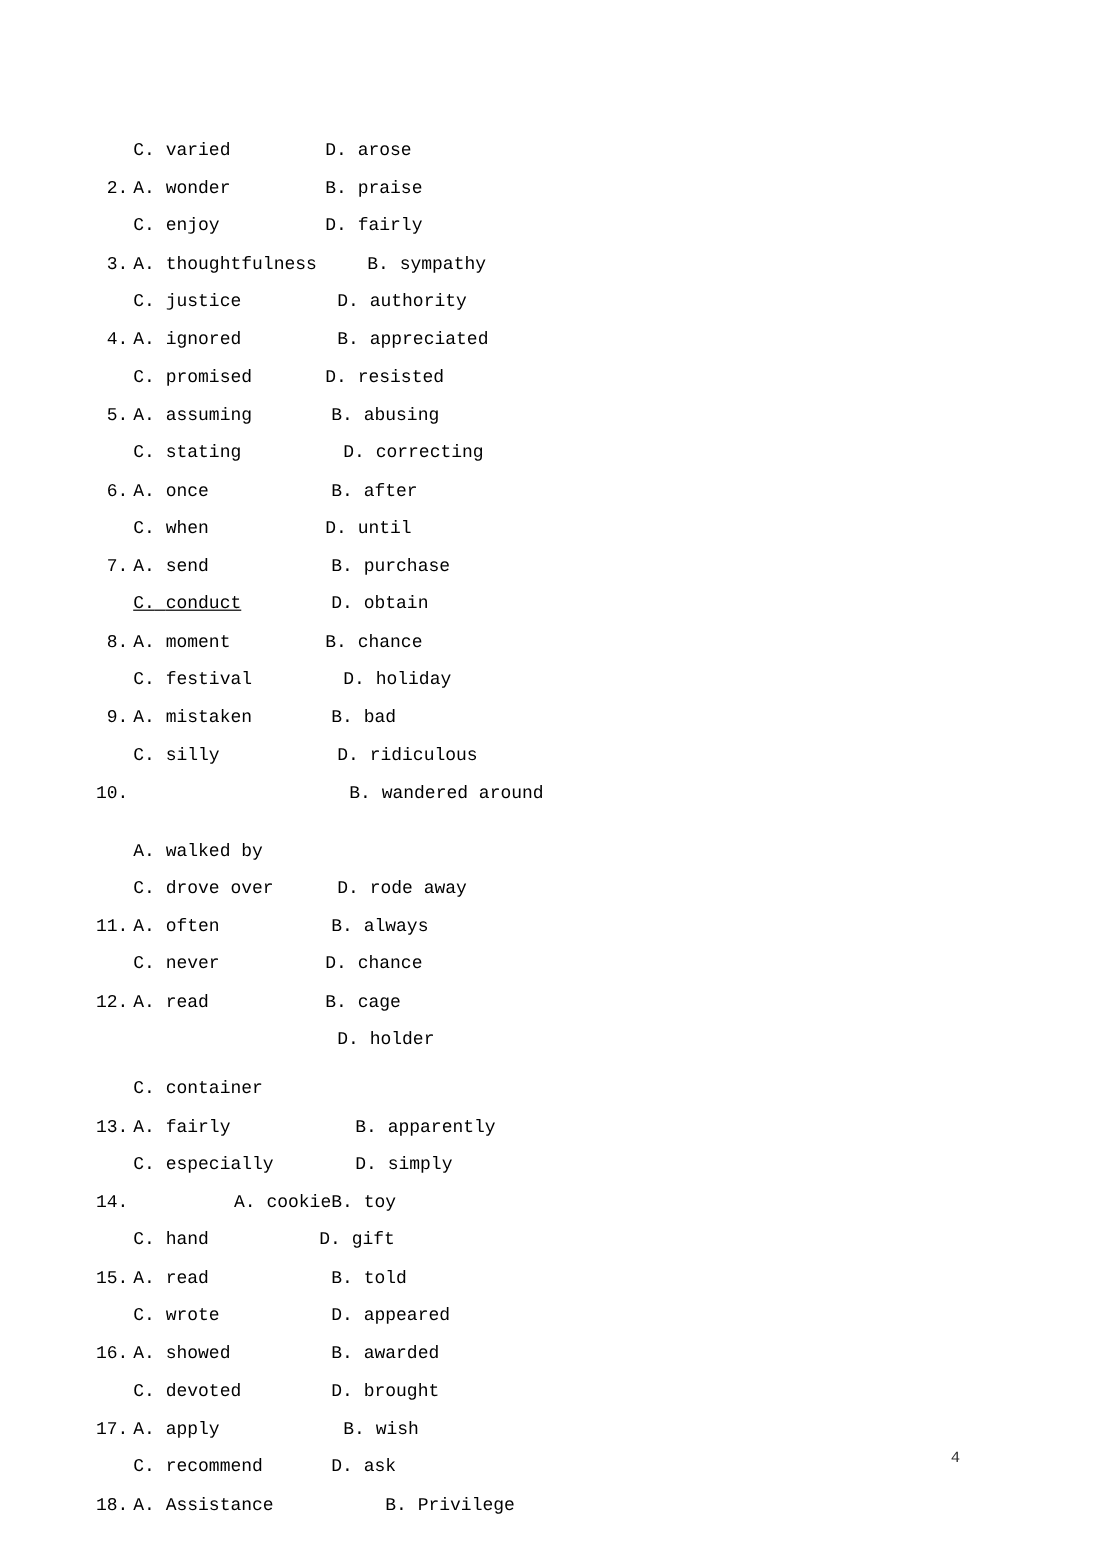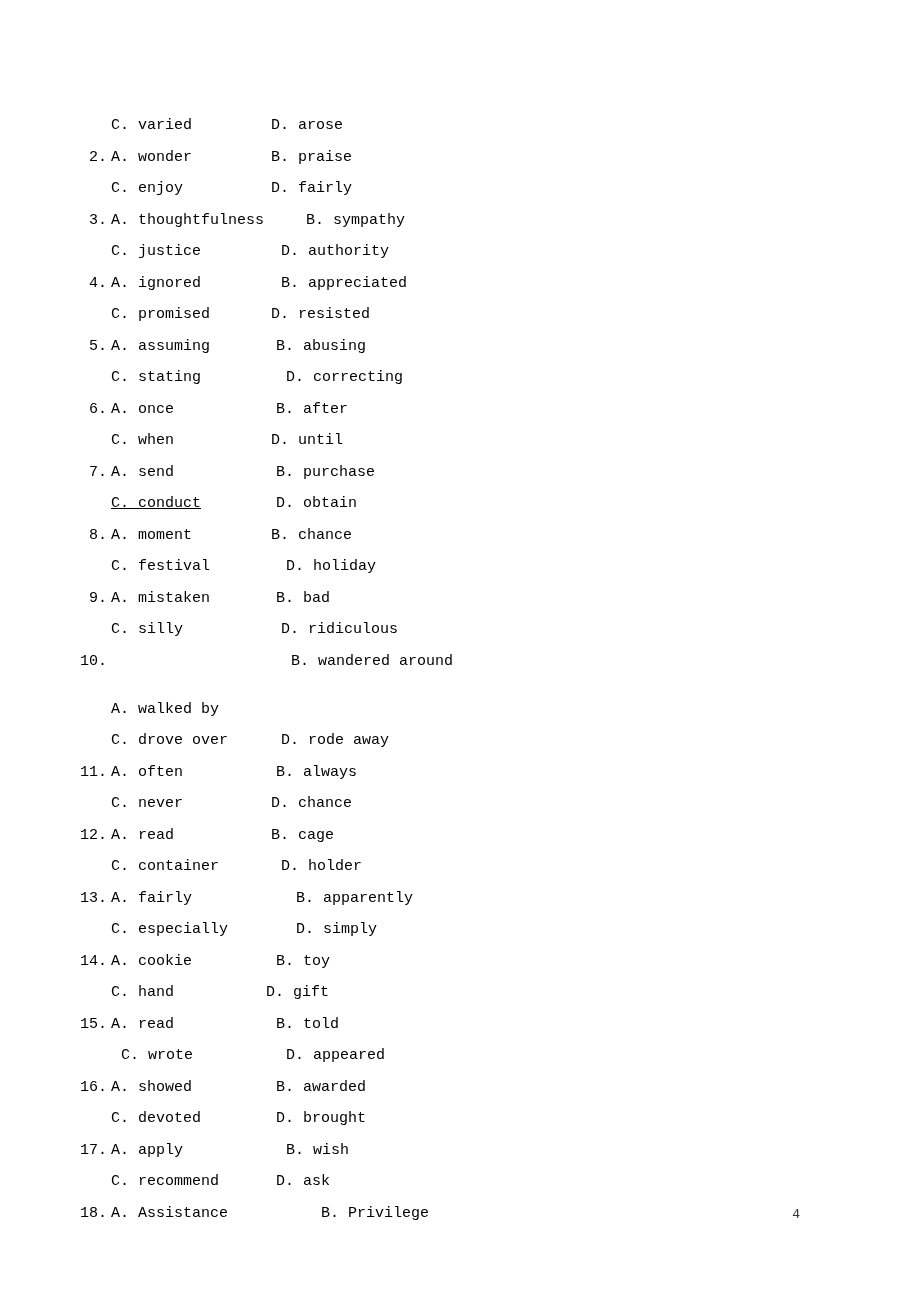--- a/index.html
+++ b/index.html
@@ -62,26 +62,26 @@
     <div class="row"><span class="num-blank"></span><span class="opt" style="width: 165px; text-decoration: underline;"><span>C.</span><span> </span><span>conduct</span></span><span class="opt"><span>D.</span><span> </span><span>obtain</span></span></div>
     <div class="row"><span class="num">8.</span><span class="opt" style="width: 160px;"><span>A.</span><span> </span><span>moment</span></span><span class="opt"><span>B.</span><span> </span><span>chance</span></span></div>
     <div class="row"><span class="num-blank"></span><span class="opt" style="width: 175px;"><span>C.</span><span> </span><span>festival</span></span><span class="opt"><span>D.</span><span> </span><span>holiday</span></span></div>
     <div class="row"><span class="num">9.</span><span class="opt" style="width: 165px;"><span>A.</span><span> </span><span>mistaken</span></span><span class="opt"><span>B.</span><span> </span><span>bad</span></span></div>
     <div class="row"><span class="num-blank"></span><span class="opt" style="width: 170px;"><span>C.</span><span> </span><span>silly</span></span><span class="opt"><span>D.</span><span> </span><span>ridiculous</span></span></div>
     <div class="row"><span class="num">10.</span><span class="opt" style="width: 180px; margin-top: 48px;"><span>A.</span><span> </span><span>walked by</span></span><span class="opt"><span>B.</span><span> </span><span>wandered around</span></span></div>
     <div class="row"><span class="num-blank"></span><span class="opt" style="width: 170px;"><span>C.</span><span> </span><span>drove over</span></span><span class="opt"><span>D.</span><span> </span><span>rode away</span></span></div>
     <div class="row"><span class="num">11.</span><span class="opt" style="width: 165px;"><span>A.</span><span> </span><span>often</span></span><span class="opt"><span>B.</span><span> </span><span>always</span></span></div>
     <div class="row"><span class="num-blank"></span><span class="opt" style="width: 160px;"><span>C.</span><span> </span><span>never</span></span><span class="opt"><span>D.</span><span> </span><span>chance</span></span></div>
     <div class="row"><span class="num">12.</span><span class="opt" style="width: 160px;"><span>A.</span><span> </span><span>read</span></span><span class="opt"><span>B.</span><span> </span><span>cage</span></span></div>
-    <div class="row"><span class="num-blank"></span><span class="opt" style="width: 170px;"><span>C.</span><span> </span><span>container</span></span><span class="opt"><span>D.</span><span> </span><span>holder</span></span></div>
+    <div class="row"><span class="num-blank"></span><span class="opt" style="width: 170px; margin-top: 41px;"><span>C.</span><span> </span><span>container</span></span><span class="opt"><span>D.</span><span> </span><span>holder</span></span></div>
     <div class="row"><span class="num">13.</span><span class="opt" style="width: 185px;"><span>A.</span><span> </span><span>fairly</span></span><span class="opt"><span>B.</span><span> </span><span>apparently</span></span></div>
     <div class="row"><span class="num-blank"></span><span class="opt" style="width: 185px;"><span>C.</span><span> </span><span>especially</span></span><span class="opt"><span>D.</span><span> </span><span>simply</span></span></div>
-    <div class="row"><span class="num">14.</span><span class="opt" style="width: 165px;"><span>A.</span><span> </span><span>cookie</span></span><span class="opt"><span>B.</span><span> </span><span>toy</span></span></div>
+    <div class="row"><span class="num">14.</span><span class="opt" style="width: 165px; text-align: right;"><span>A.</span><span> </span><span>cookie</span></span><span class="opt"><span>B.</span><span> </span><span>toy</span></span></div>
     <div class="row"><span class="num-blank"></span><span class="opt" style="width: 155px;"><span>C.</span><span> </span><span>hand</span></span><span class="opt"><span>D.</span><span> </span><span>gift</span></span></div>
     <div class="row"><span class="num">15.</span><span class="opt" style="width: 165px;"><span>A.</span><span> </span><span>read</span></span><span class="opt"><span>B.</span><span> </span><span>told</span></span></div>
-    <div class="row"><span class="num-blank"></span><span class="opt" style="width: 165px; margin-left: 10px;"><span>C.</span><span> </span><span>wrote</span></span><span class="opt"><span>D.</span><span> </span><span>appeared</span></span></div>
+    <div class="row"><span class="num-blank"></span><span class="opt" style="width: 165px;"><span>C.</span><span> </span><span>wrote</span></span><span class="opt"><span>D.</span><span> </span><span>appeared</span></span></div>
     <div class="row"><span class="num">16.</span><span class="opt" style="width: 165px;"><span>A.</span><span> </span><span>showed</span></span><span class="opt"><span>B.</span><span> </span><span>awarded</span></span></div>
     <div class="row"><span class="num-blank"></span><span class="opt" style="width: 165px;"><span>C.</span><span> </span><span>devoted</span></span><span class="opt"><span>D.</span><span> </span><span>brought</span></span></div>
     <div class="row"><span class="num">17.</span><span class="opt" style="width: 175px;"><span>A.</span><span> </span><span>apply</span></span><span class="opt"><span>B.</span><span> </span><span>wish</span></span></div>
     <div class="row"><span class="num-blank"></span><span class="opt" style="width: 165px;"><span>C.</span><span> </span><span>recommend</span></span><span class="opt"><span>D.</span><span> </span><span>ask</span></span></div>
     <div class="row"><span class="num">18.</span><span class="opt" style="width: 210px;"><span>A.</span><span> </span><span>Assistance</span></span><span class="opt"><span>B.</span><span> </span><span>Privilege</span></span></div>
   </div>
 <div class="page-num">4</div>
 
 </body></html>

